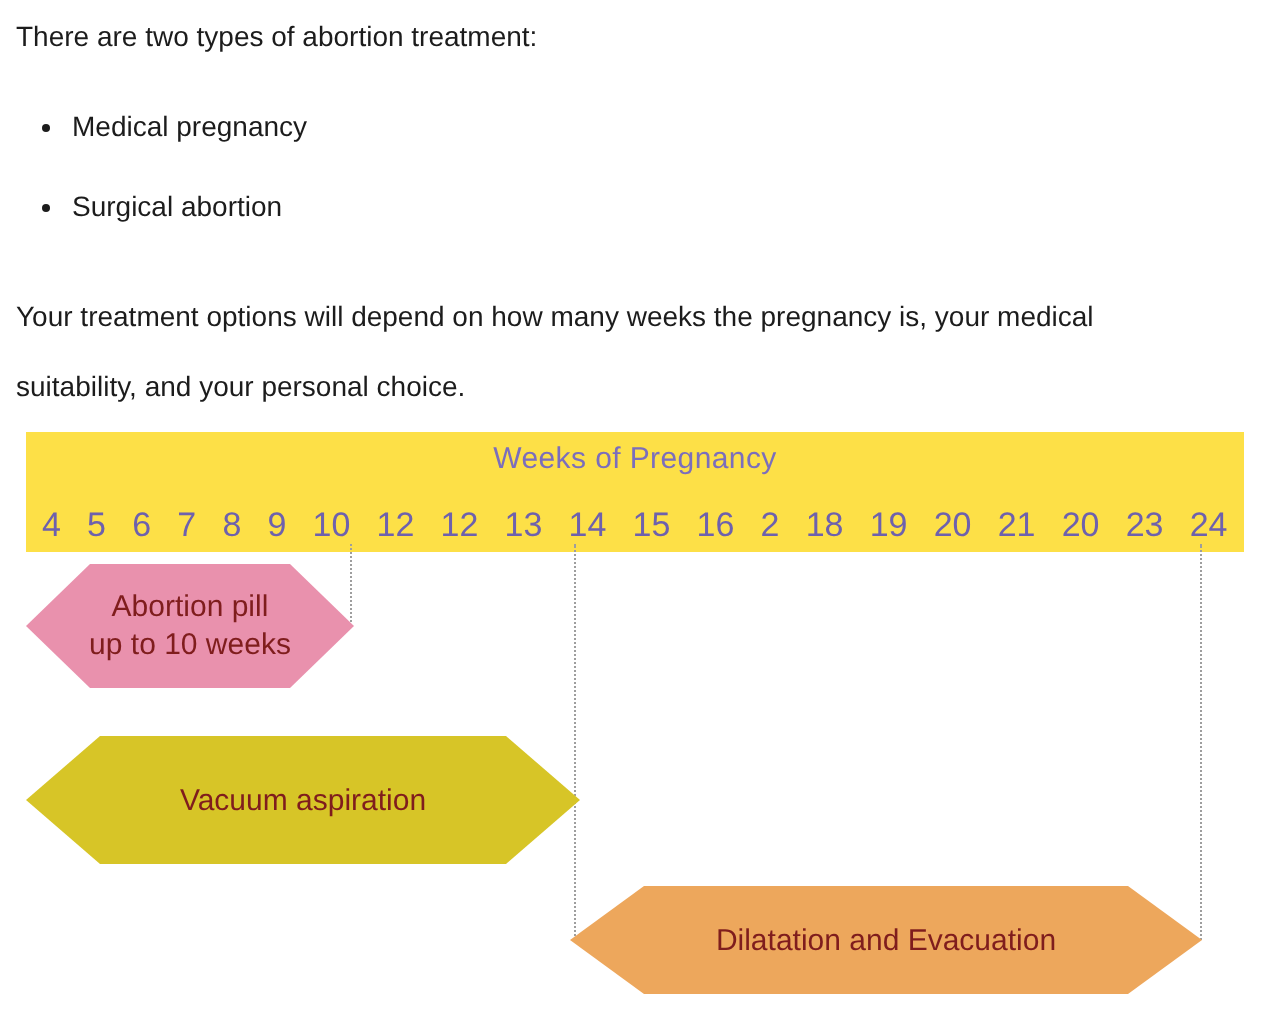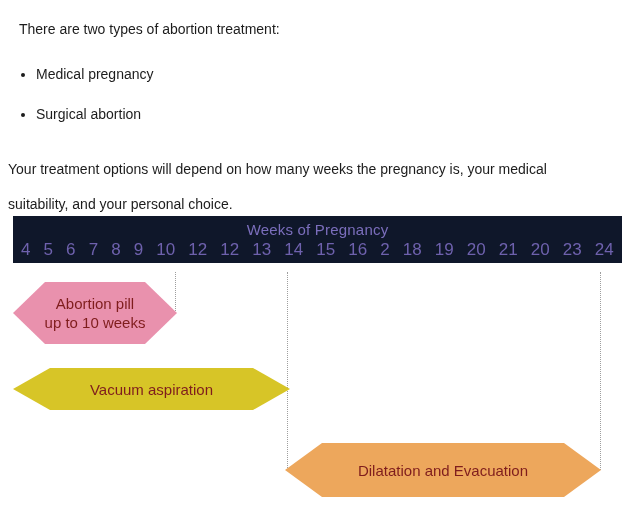--- a/index.html
+++ b/index.html
@@ -8,31 +8,31 @@
     width: 631px; height: 514px;
     background: #ffffff;
     font-family: "Liberation Sans", sans-serif;
     color: #1c1c1c;
     position: relative;
     overflow: hidden;
   }
 
   
   .content { padding: 8px 10px 0 8px; }
-  .intro { margin: 11px; font-size: 14px; line-height: 20px; }
+  .intro { margin: 0; font-size: 14px; line-height: 20px; }
   .bullet-list { margin: 27px 0 0 0; padding-left: 28px; }
   .bullet-list li { font-size: 14px; line-height: 16px; margin-bottom: 24px; }
   .body-par { margin: 30px 0 0 0; font-size: 14px; line-height: 35px; max-width: 600px; }
 
   
   .diagram { position: absolute; left: 0; top: 216px; width: 631px; height: 298px; }
 
   .week-bar {
-    position: absolute; left: 13px; top: 0; width: 609px; height: 47px;
-    background: #0f172a;
+    position: absolute; left: 13px; top: 0; width: 609px; height: 60px;
+    background: #fde047;
   }
   .week-title {
     text-align: center; font-size: 15px; color: #7b6ebc; padding-top: 5px;
     letter-spacing: .2px;
   }
   .week-numbers {
     position: absolute; left: 0; right: 0; bottom: 3px;
     display: flex; justify-content: space-between; padding: 0 8px;
     font-size: 17px; color: #6e61ad;
   }
@@ -47,21 +47,21 @@
     position: absolute;
     display: flex; flex-direction: column; align-items: center; justify-content: center;
     color: #7f1d1d; text-align: center; font-size: 15px;
   }
   .hex-pink {
     left: 13px; top: 66px; width: 164px; height: 62px;
     background: #e991ad; line-height: 19px;
     clip-path: polygon(0 50%, 32px 0, calc(100% - 32px) 0, 100% 50%, calc(100% - 32px) 100%, 32px 100%);
   }
   .hex-yellow {
-    left: 13px; top: 152px; width: 277px; height: 42px;
+    left: 13px; top: 152px; width: 277px; height: 64px;
     background: #d7c527;
     clip-path: polygon(0 50%, 37px 0, calc(100% - 37px) 0, 100% 50%, calc(100% - 37px) 100%, 37px 100%);
   }
   .hex-orange {
     left: 285px; top: 227px; width: 316px; height: 54px;
     background: #eda75c;
     clip-path: polygon(0 50%, 37px 0, calc(100% - 37px) 0, 100% 50%, calc(100% - 37px) 100%, 37px 100%);
   }
 </style>
 </head>

